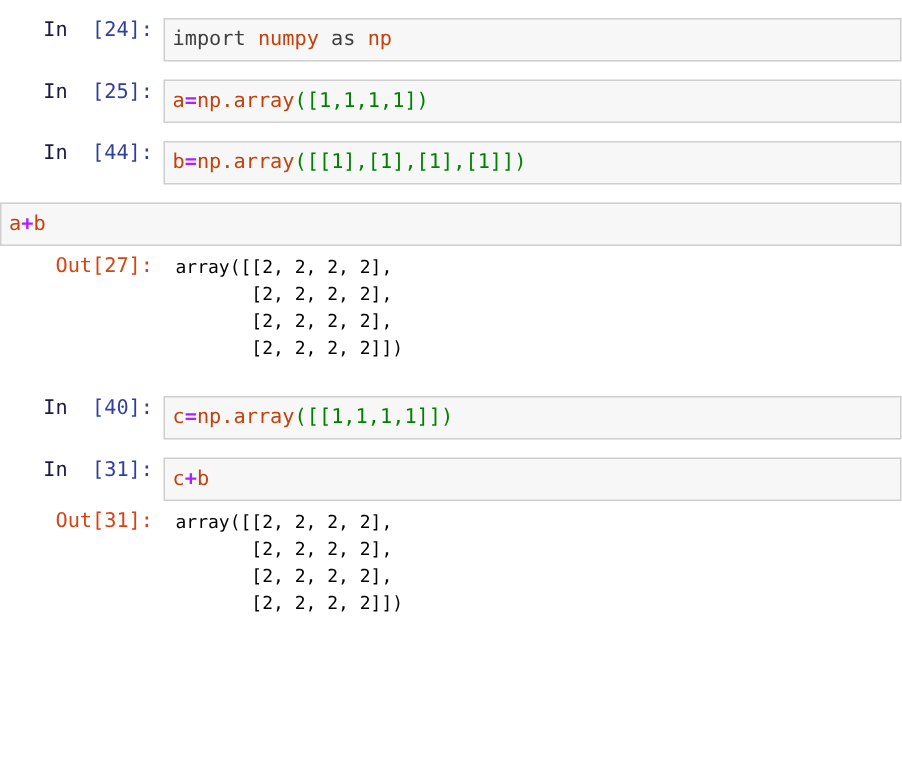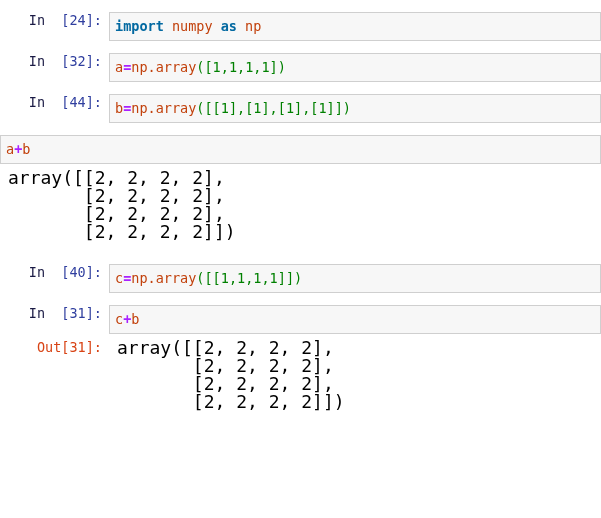--- a/index.html
+++ b/index.html
@@ -64,28 +64,28 @@
   }
 
   
   .output-area {
     flex: 1 1 auto;
     background: transparent;
     border: none;
     box-sizing: border-box;
     padding: 0 0 0 8px;
     font-family: "DejaVu Sans Mono", "Liberation Mono", monospace;
-    font-size: 18px;
+    font-size: 12px;
     line-height: 18px;
     white-space: pre;
     color: #000000;
   }
 
   
-  .tok-kw   { color: #0369a1; font-weight: bold; text-align: center; }
+  .tok-kw   { color: #404040; font-weight: normal; text-align: center; }
   .tok-op   { color: #AA22FF; font-weight: bold; }
   .tok-num  { color: #008000; }
   .tok-punc { color: #008000; }
   .tok-name { color: #c2410c; }
 
   
   .gap-lg { height: 23px; }
   .gap-md { height: 12px; }
   .gap-sm { height: 5px; }
   .pad-top { height: 12px; }
@@ -95,34 +95,35 @@
 
 <div id="notebook">
   <div class="pad-top"></div>
   <div id="cells-root">
       <div class="cell">
         <div class="prompt prompt-in"><span class="kw">In</span>  <span>[24]:</span></div>
         <div class="input-area"><span class="tok-kw">import</span><span class="tok-name"> </span><span class="tok-name">numpy</span><span class="tok-name"> </span><span class="tok-kw">as</span><span class="tok-name"> </span><span class="tok-name">np</span></div>
       </div>
       <div class="gap-md"></div>
       <div class="cell">
-        <div class="prompt prompt-in"><span class="kw">In</span>  <span>[32]:</span></div>
+        <div class="prompt prompt-in"><span class="kw">In</span>  <span>[25]:</span></div>
         <div class="input-area"><span class="tok-name">a</span><span class="tok-op">=</span><span class="tok-name">np</span><span class="tok-name">.</span><span class="tok-name">array</span><span class="tok-punc">(</span><span class="tok-punc">[</span><span class="tok-num">1</span><span class="tok-punc">,</span><span class="tok-num">1</span><span class="tok-punc">,</span><span class="tok-num">1</span><span class="tok-punc">,</span><span class="tok-num">1</span><span class="tok-punc">]</span><span class="tok-punc">)</span></div>
       </div>
       <div class="gap-md"></div>
       <div class="cell">
         <div class="prompt prompt-in"><span class="kw">In</span>  <span>[44]:</span></div>
         <div class="input-area"><span class="tok-name">b</span><span class="tok-op">=</span><span class="tok-name">np</span><span class="tok-name">.</span><span class="tok-name">array</span><span class="tok-punc">(</span><span class="tok-punc">[</span><span class="tok-punc">[</span><span class="tok-num">1</span><span class="tok-punc">]</span><span class="tok-punc">,</span><span class="tok-punc">[</span><span class="tok-num">1</span><span class="tok-punc">]</span><span class="tok-punc">,</span><span class="tok-punc">[</span><span class="tok-num">1</span><span class="tok-punc">]</span><span class="tok-punc">,</span><span class="tok-punc">[</span><span class="tok-num">1</span><span class="tok-punc">]</span><span class="tok-punc">]</span><span class="tok-punc">)</span></div>
       </div>
       <div class="gap-md"></div>
       <div class="cell">
         <div class="input-area"><span class="tok-name">a</span><span class="tok-op">+</span><span class="tok-name">b</span></div>
       </div>
       <div class="gap-sm"></div>
       <div class="cell">
+        <div class="prompt prompt-out"><span>Out</span><span>[27]:</span></div>
         <div class="output-area">array([[2, 2, 2, 2],
        [2, 2, 2, 2],
        [2, 2, 2, 2],
        [2, 2, 2, 2]])</div>
       </div>
       <div class="gap-lg"></div>
       <div class="cell">
         <div class="prompt prompt-in"><span class="kw">In</span>  <span>[40]:</span></div>
         <div class="input-area"><span class="tok-name">c</span><span class="tok-op">=</span><span class="tok-name">np</span><span class="tok-name">.</span><span class="tok-name">array</span><span class="tok-punc">(</span><span class="tok-punc">[</span><span class="tok-punc">[</span><span class="tok-num">1</span><span class="tok-punc">,</span><span class="tok-num">1</span><span class="tok-punc">,</span><span class="tok-num">1</span><span class="tok-punc">,</span><span class="tok-num">1</span><span class="tok-punc">]</span><span class="tok-punc">]</span><span class="tok-punc">)</span></div>
       </div>

